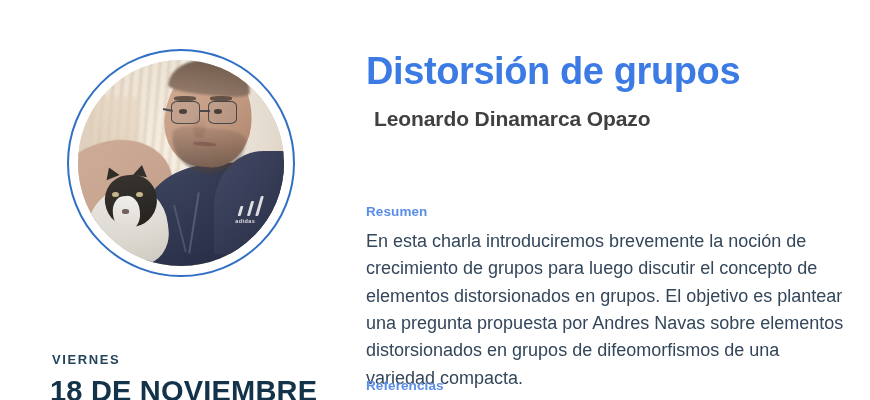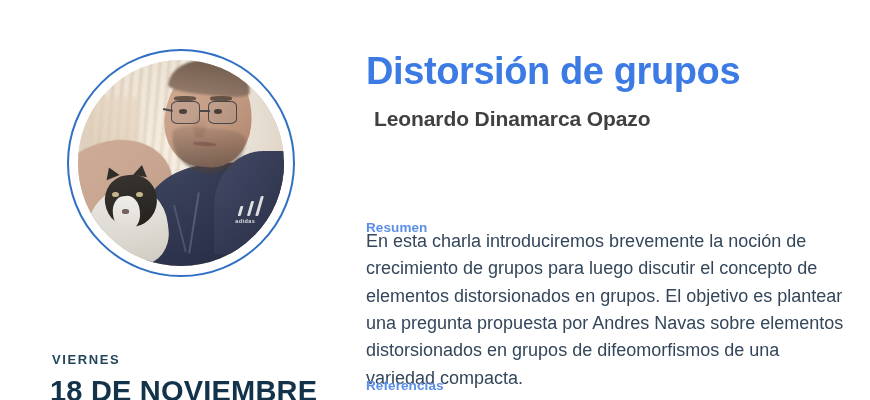--- a/index.html
+++ b/index.html
@@ -236,21 +236,21 @@
     white-space:nowrap;
     margin-left:8px;
   }
   .sec-heading {
     position:absolute; left:366px;
     font-size:13.5px;
     font-weight:bold;
     color:#5b8ee8;
     letter-spacing:0.1px;
   }
-  .sec-resumen { top:220px; }
+  .sec-resumen { top:204px; }
   .sec-referencias { top:378px; }
 
   .abstract {
     position:absolute; left:366px; top:228px;
     width:482px;
     font-size:18px; line-height:1.52;
     color:#33465a;
   }
 
   

